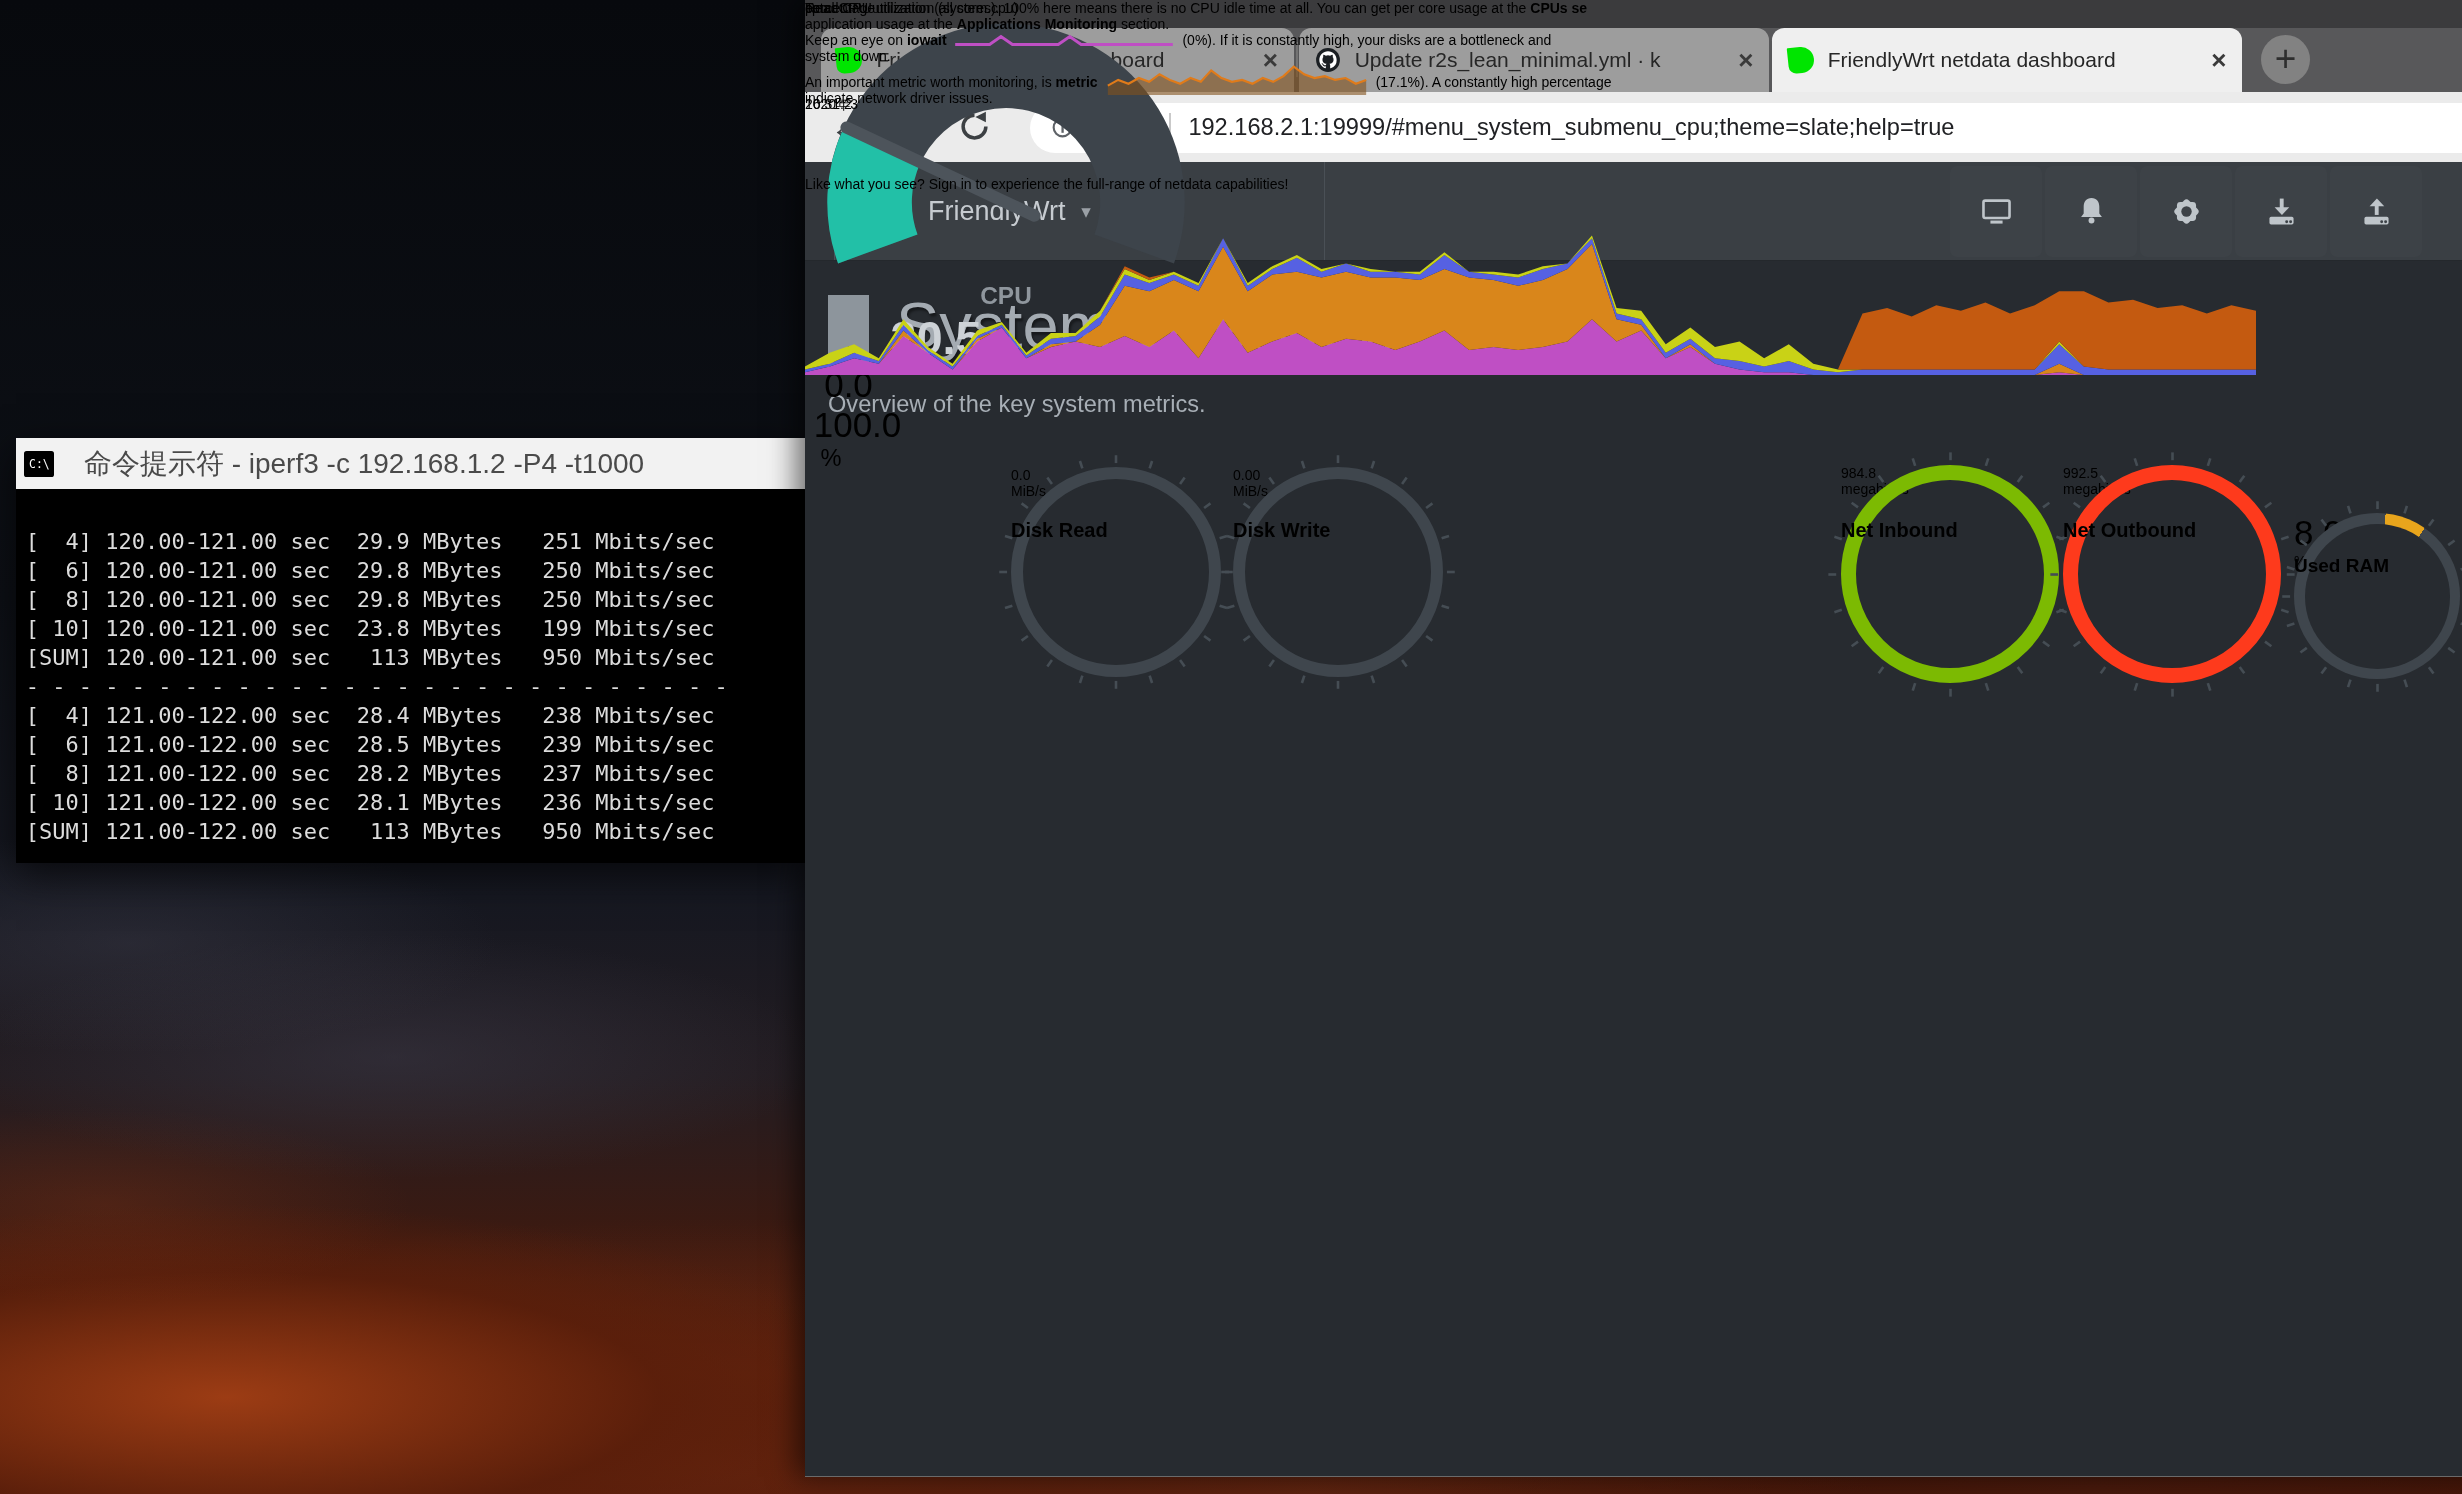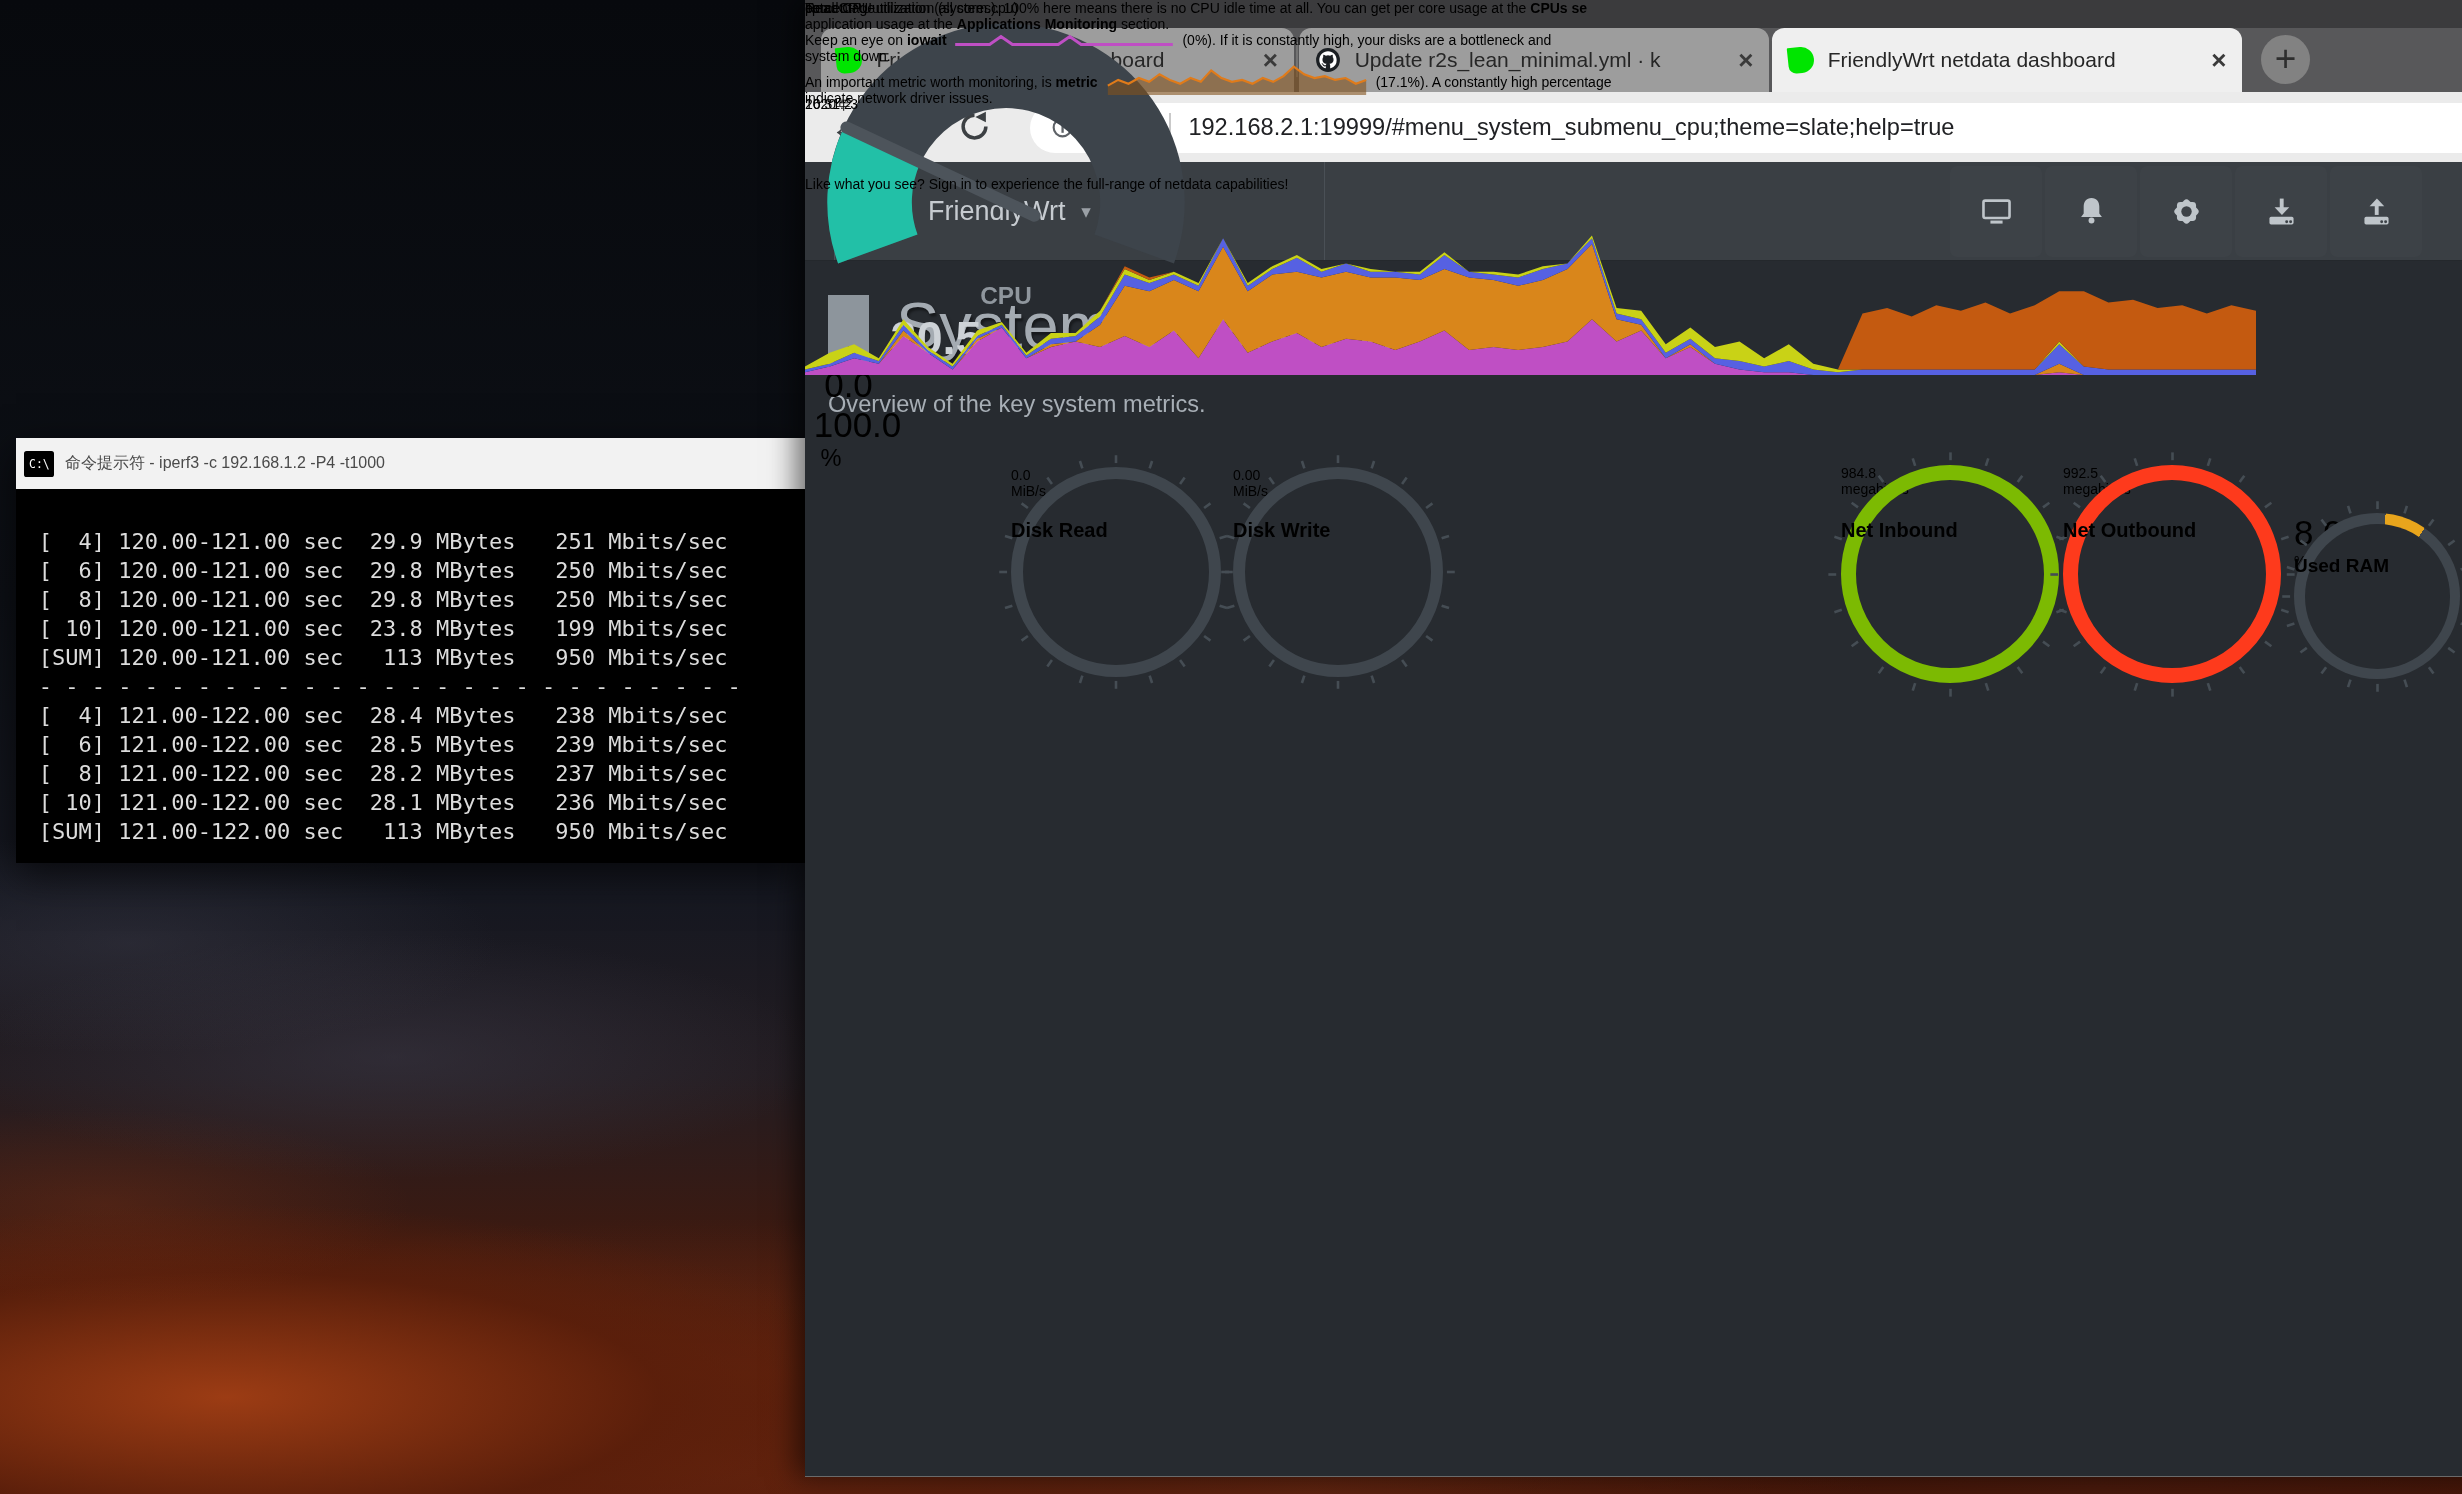--- a/index.html
+++ b/index.html
@@ -13,23 +13,23 @@
       radial-gradient(1135px 332px at 716px 1467px, #63230e, transparent 75%),
       radial-gradient(699px 192px at 1310px 1489px, #5e2410, transparent 80%),
       radial-gradient(786px 210px at 2096px 1489px, #4a1a0c, transparent 80%),
       linear-gradient(180deg,#07090d 0%,#0d1016 40%,#161821 60%,#241d22 72%,#3a1a12 82%,#5c220e 92%,#431407 100%);}
   .abs{position:absolute;}
   
   #terminal{left:15.7px;top:438px;width:789px;height:424px;box-shadow:0 12.2px 38px rgba(0,0,0,.65);}
   #term-titlebar{left:0;top:0;width:789px;height:51px;background:#f2f2f2;display:flex;align-items:center;}
   #term-icon{width:30px;height:26px;background:#000;border-radius:2.6px;margin:0 10.5px 0 8.7px;
     color:#fff;font-family:"DejaVu Sans Mono",monospace;font-size:11.4px;line-height:26px;text-align:center;}
-  #term-title{font-size:16px;color:#4a4a4a;white-space:nowrap;overflow:hidden;}
+  #term-title{font-size:28px;color:#4a4a4a;white-space:nowrap;overflow:hidden;margin-left:19px;}
   #term-body{left:0;top:51px;width:789px;height:374px;background:#000;overflow:hidden;}
-  .term-line{white-space:pre;font-family:"DejaVu Sans Mono",monospace;font-size:22px;line-height:29px;color:#dcdcdc;padding-left:23px;}
+  .term-line{white-space:pre;font-family:"DejaVu Sans Mono",monospace;font-size:22px;line-height:29px;color:#dcdcdc;padding-left:10px;}
   #term-body .pad{height:38px;}
   
   #window{left:805px;top:0;width:1816px;height:1476px;background:#272b30;
     box-shadow:-8.7px 0 26px rgba(0,0,0,.55);border-bottom:1.7px solid #6a6a6a;}
   #frame-top{left:0;top:0;width:100%;height:28px;background:#3b3b3d;}
   #tabstrip{left:0;top:28px;width:100%;height:64px;background:#58585a;}
   .tab{position:absolute;top:0;height:64px;border-radius:12.2px 12.2px 0 0;display:flex;align-items:center;padding:0 15.7px;box-sizing:border-box;}
   .tab.inactive{background:#9d9d9d;}
   .tab.active{background:#efefef;}
   .tab .fav{width:26px;height:26px;flex:0 0 auto;margin-right:14px;}

